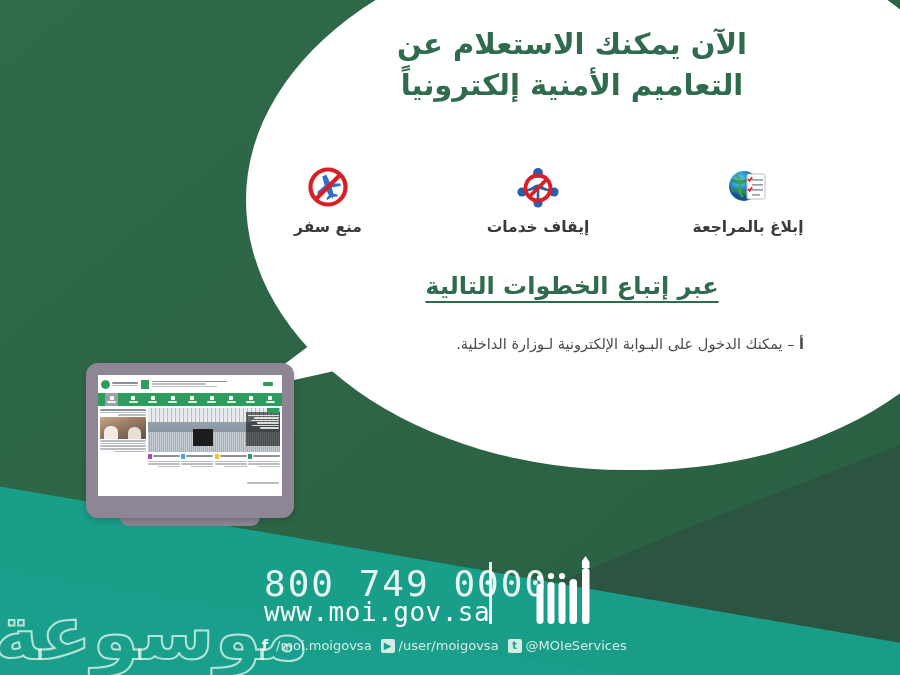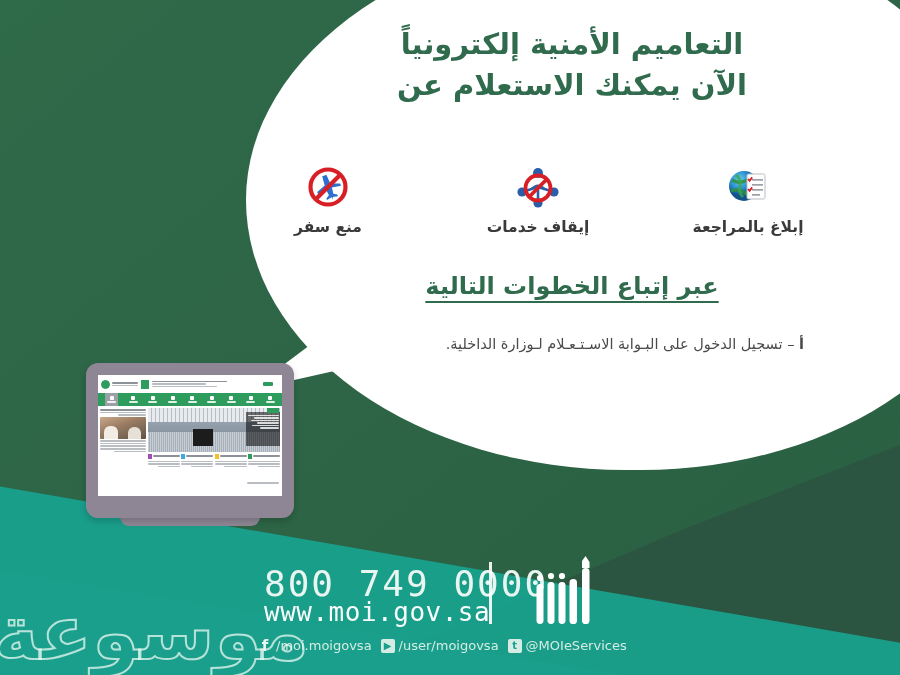--- a/index.html
+++ b/index.html
@@ -229,22 +229,22 @@
 
   <div class="bg-base"></div>
   <div class="bg-dark-wedge"></div>
   <div class="bg-teal-band2"></div>
   <div class="bg-teal-band"></div>
 
   <div class="bubble-tail2"></div>
   <div class="bubble"></div>
 
   <div class="headline">
+    <span>الآن يمكنك الاستعلام عن</span>
     <span>التعاميم الأمنية إلكترونياً</span>
-    <span>الآن يمكنك الاستعلام عن</span>
   </div>
 
   <div class="icon-row">
 
     <div class="icon-item">
       <div class="icon-art">
         <svg width="46" height="46" viewBox="0 0 46 46">
           <g transform="rotate(-20 23 23)">
             <path d="M23 11 l2.6 0 0.8 9.5 9.2 3.4 0 2.4 -9.2 -1.4 -0.6 6.2 3.4 2.1 0 1.8 -5.2 -1.1 -0.6 2.6 -0.6 -2.6 -5.2 1.1 0 -1.8 3.4 -2.1 -0.6 -6.2 -9.2 1.4 0 -2.4 9.2 -3.4 0.8 -9.5 z" fill="#2d6fd0"></path>
           </g>
@@ -304,21 +304,21 @@
   </div>
 
   <div class="steps-title">
     <u>عبر إتباع الخطوات التالية</u>
   </div>
 
   <div class="steps-list">
     <div class="step-line">
       <span class="step-num">أ</span>
       <span> – </span>
-      <span>تسجيل الدخول على البـوابة الاسـتـعـلام لـوزارة الداخلية.</span>
+      <span>يمكنك الدخول على البـوابة الإلكترونية لـوزارة الداخلية.</span>
     </div>
   </div>
 
   <div class="tablet-stand"></div>
   <div class="tablet">
     <div class="screen">
 
       <div class="site-top">
         <div class="site-logo">
           <div class="site-logo-mark"></div>

